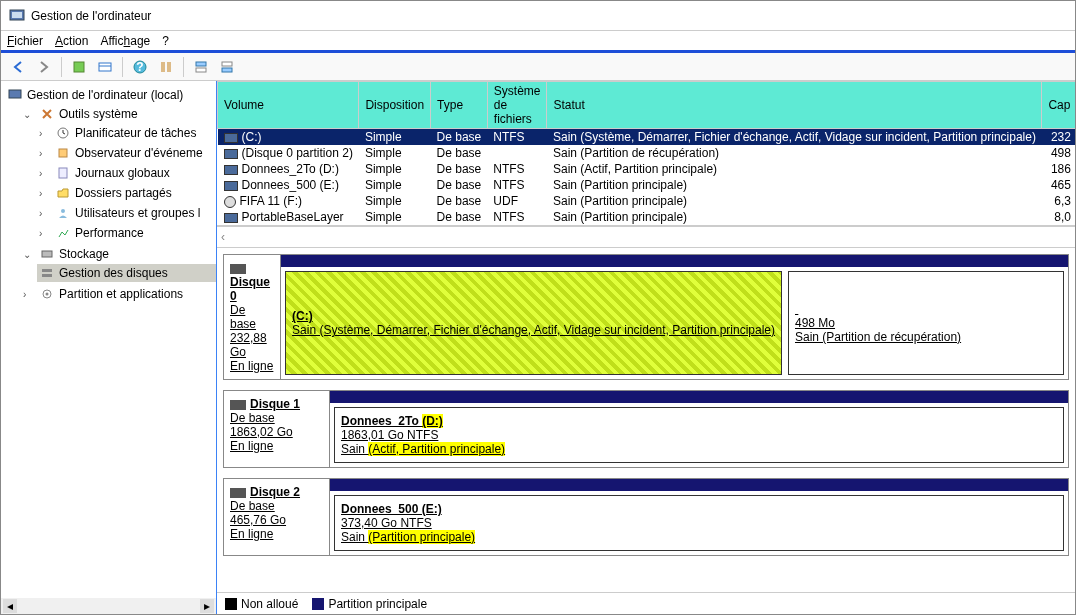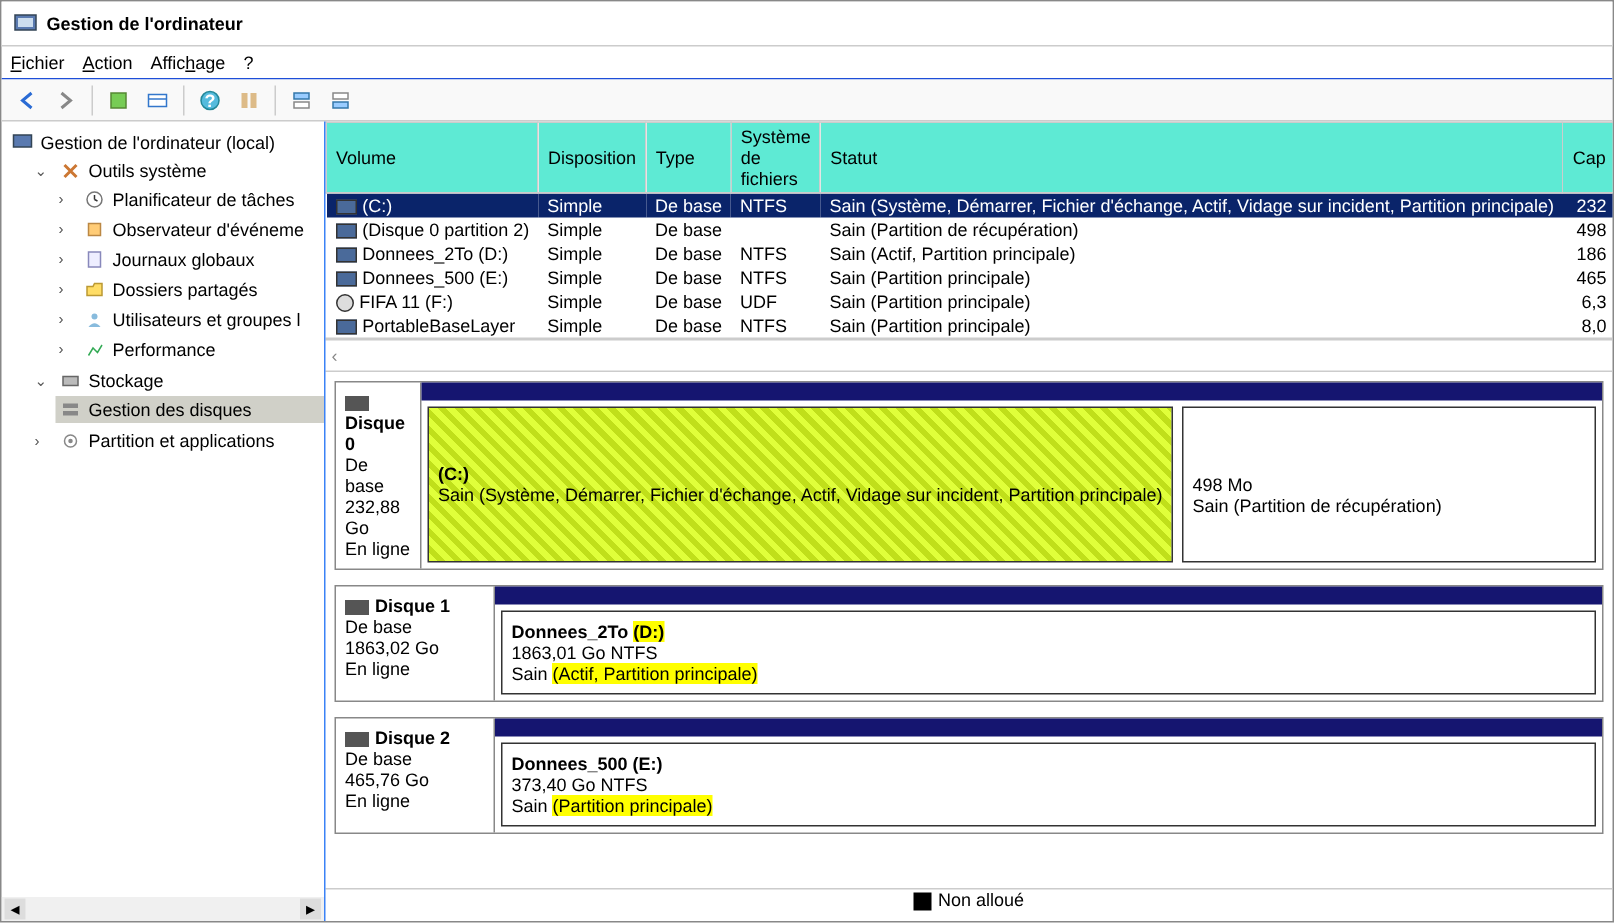--- a/index.html
+++ b/index.html
@@ -1,19 +1,19 @@
 <!DOCTYPE html>
 <html><head>
 <meta charset="utf-8">
 <style>
 * { box-sizing: border-box; margin: 0; padding: 0; font-family: "Segoe UI", Tahoma, sans-serif; font-size: 12px; }
 body { background: #fff; width: 1076px; height: 615px; overflow: hidden; border: 1px solid #888; display: flex; flex-direction: column; }
-.titlebar { background: #fff; color: #000; height: 30px; display: flex; align-items: center; padding: 0 8px; border-bottom: 1px solid #ccc; font-weight: bold; }
+.titlebar { background: #fff; color: #000; height: 30px; display: flex; align-items: center; padding: 0 8px; border-bottom: 1px solid #ccc; }
 .titlebar .app-icon { width: 16px; height: 16px; margin-right: 6px; display: inline-flex; }
-.menubar { height: 22px; display: flex; align-items: center; padding: 0 6px; gap: 12px; border-bottom: 1px solid #1d4ed8; }
+.menubar { height: 22px; display: flex; align-items: center; padding: 0 6px; gap: 12px; border-bottom: 3px solid #1d4ed8; }
 .menubar span { cursor: default; }
 .menubar span u { text-decoration: underline; }
 .toolbar { height: 28px; display: flex; align-items: center; padding: 0 6px; gap: 4px; border-bottom: 1px solid #ccc; background: #f9f9f9; }
 .toolbar .btn { width: 22px; height: 22px; display: inline-flex; align-items: center; justify-content: center; border: 1px solid transparent; }
 .toolbar .sep { width: 1px; height: 20px; background: #ccc; margin: 0 2px; }
 .main { flex: 1; display: flex; min-height: 0; }
 .tree-pane { width: 216px; border-right: 1px solid #3b82f6; overflow: auto; padding: 4px 0; position: relative; }
 .tree-pane .hscroll { position: absolute; bottom: 0; left: 0; right: 0; height: 16px; background: #f0f0f0; display: flex; align-items: center; justify-content: space-between; padding: 0 2px; }
 .tree-pane .hscroll .arrow { width: 14px; height: 14px; display: inline-flex; align-items: center; justify-content: center; background: #ddd; }
 .tree ul { list-style: none; padding-left: 16px; }
@@ -24,34 +24,34 @@
 .tree .ticon { width: 16px; height: 16px; display: inline-flex; align-items: center; justify-content: center; }
 .content { flex: 1; display: flex; flex-direction: column; min-width: 0; }
 .volumes { border-bottom: 1px solid #ccc; }
 .volumes table { width: 100%; border-collapse: collapse; }
 .volumes th { text-align: left; font-weight: normal; padding: 2px 6px; border: 1px solid #ccc; background: #5eead4; position: relative; }
 .volumes td { padding: 1px 6px; white-space: nowrap; }
 .volumes tr.sel td { background: #0a246a; color: #fff; }
 .volumes .vicon { display: inline-block; width: 14px; height: 10px; background: #4a6a9a; border: 1px solid #333; margin-right: 4px; vertical-align: middle; }
 .volumes .vicon.cd { background: #ddd; border-radius: 50%; width: 12px; height: 12px; }
 .spacer-bar { height: 22px; border-top: 1px solid #ccc; border-bottom: 1px solid #ccc; display: flex; align-items: center; padding-left: 4px; color: #888; }
-.disks { flex: 1; overflow: auto; padding: 6px; }
+.disks { flex: 1; overflow: auto; padding: 6px; text-decoration: underline; }
 .disk { display: flex; border: 1px solid #888; margin-bottom: 10px; }
 .disk-info { width: 106px; padding: 6px; border-right: 1px solid #888; }
 .disk-info .dname { font-weight: bold; }
 .disk-info .dicon { display: inline-block; width: 16px; height: 10px; background: #555; margin-right: 4px; vertical-align: middle; }
 .disk-parts { flex: 1; display: flex; flex-direction: column; }
 .disk-header { height: 12px; background: #151570; }
 .disk-row { flex: 1; display: flex; padding: 4px; gap: 6px; }
 .part { border: 1px solid #333; padding: 6px; display: flex; flex-direction: column; justify-content: center; }
 .part .pstatus { white-space: nowrap; }
 .part.hatched { background: repeating-linear-gradient(45deg, #e0ff3a, #e0ff3a 4px, #c0df1a 4px, #c0df1a 8px); }
 .highlight { background: #ffff00; }
 .part .pname { font-weight: bold; }
-.legend { height: 22px; border-top: 1px solid #ccc; display: flex; align-items: center; padding: 0 8px; gap: 14px; flex-direction: column; }
+.legend { height: 22px; border-top: 1px solid #ccc; display: flex; align-items: center; padding: 0 8px; gap: 14px; }
 .legend .sw { display: inline-block; width: 12px; height: 12px; margin-right: 4px; vertical-align: middle; }
 .legend .sw.black { background: #000; }
 .legend .sw.navy { background: #151570; }
 svg { display: block; }
 </style>
 </head>
 <body>
 
 <div class="titlebar">
   <span class="app-icon">

